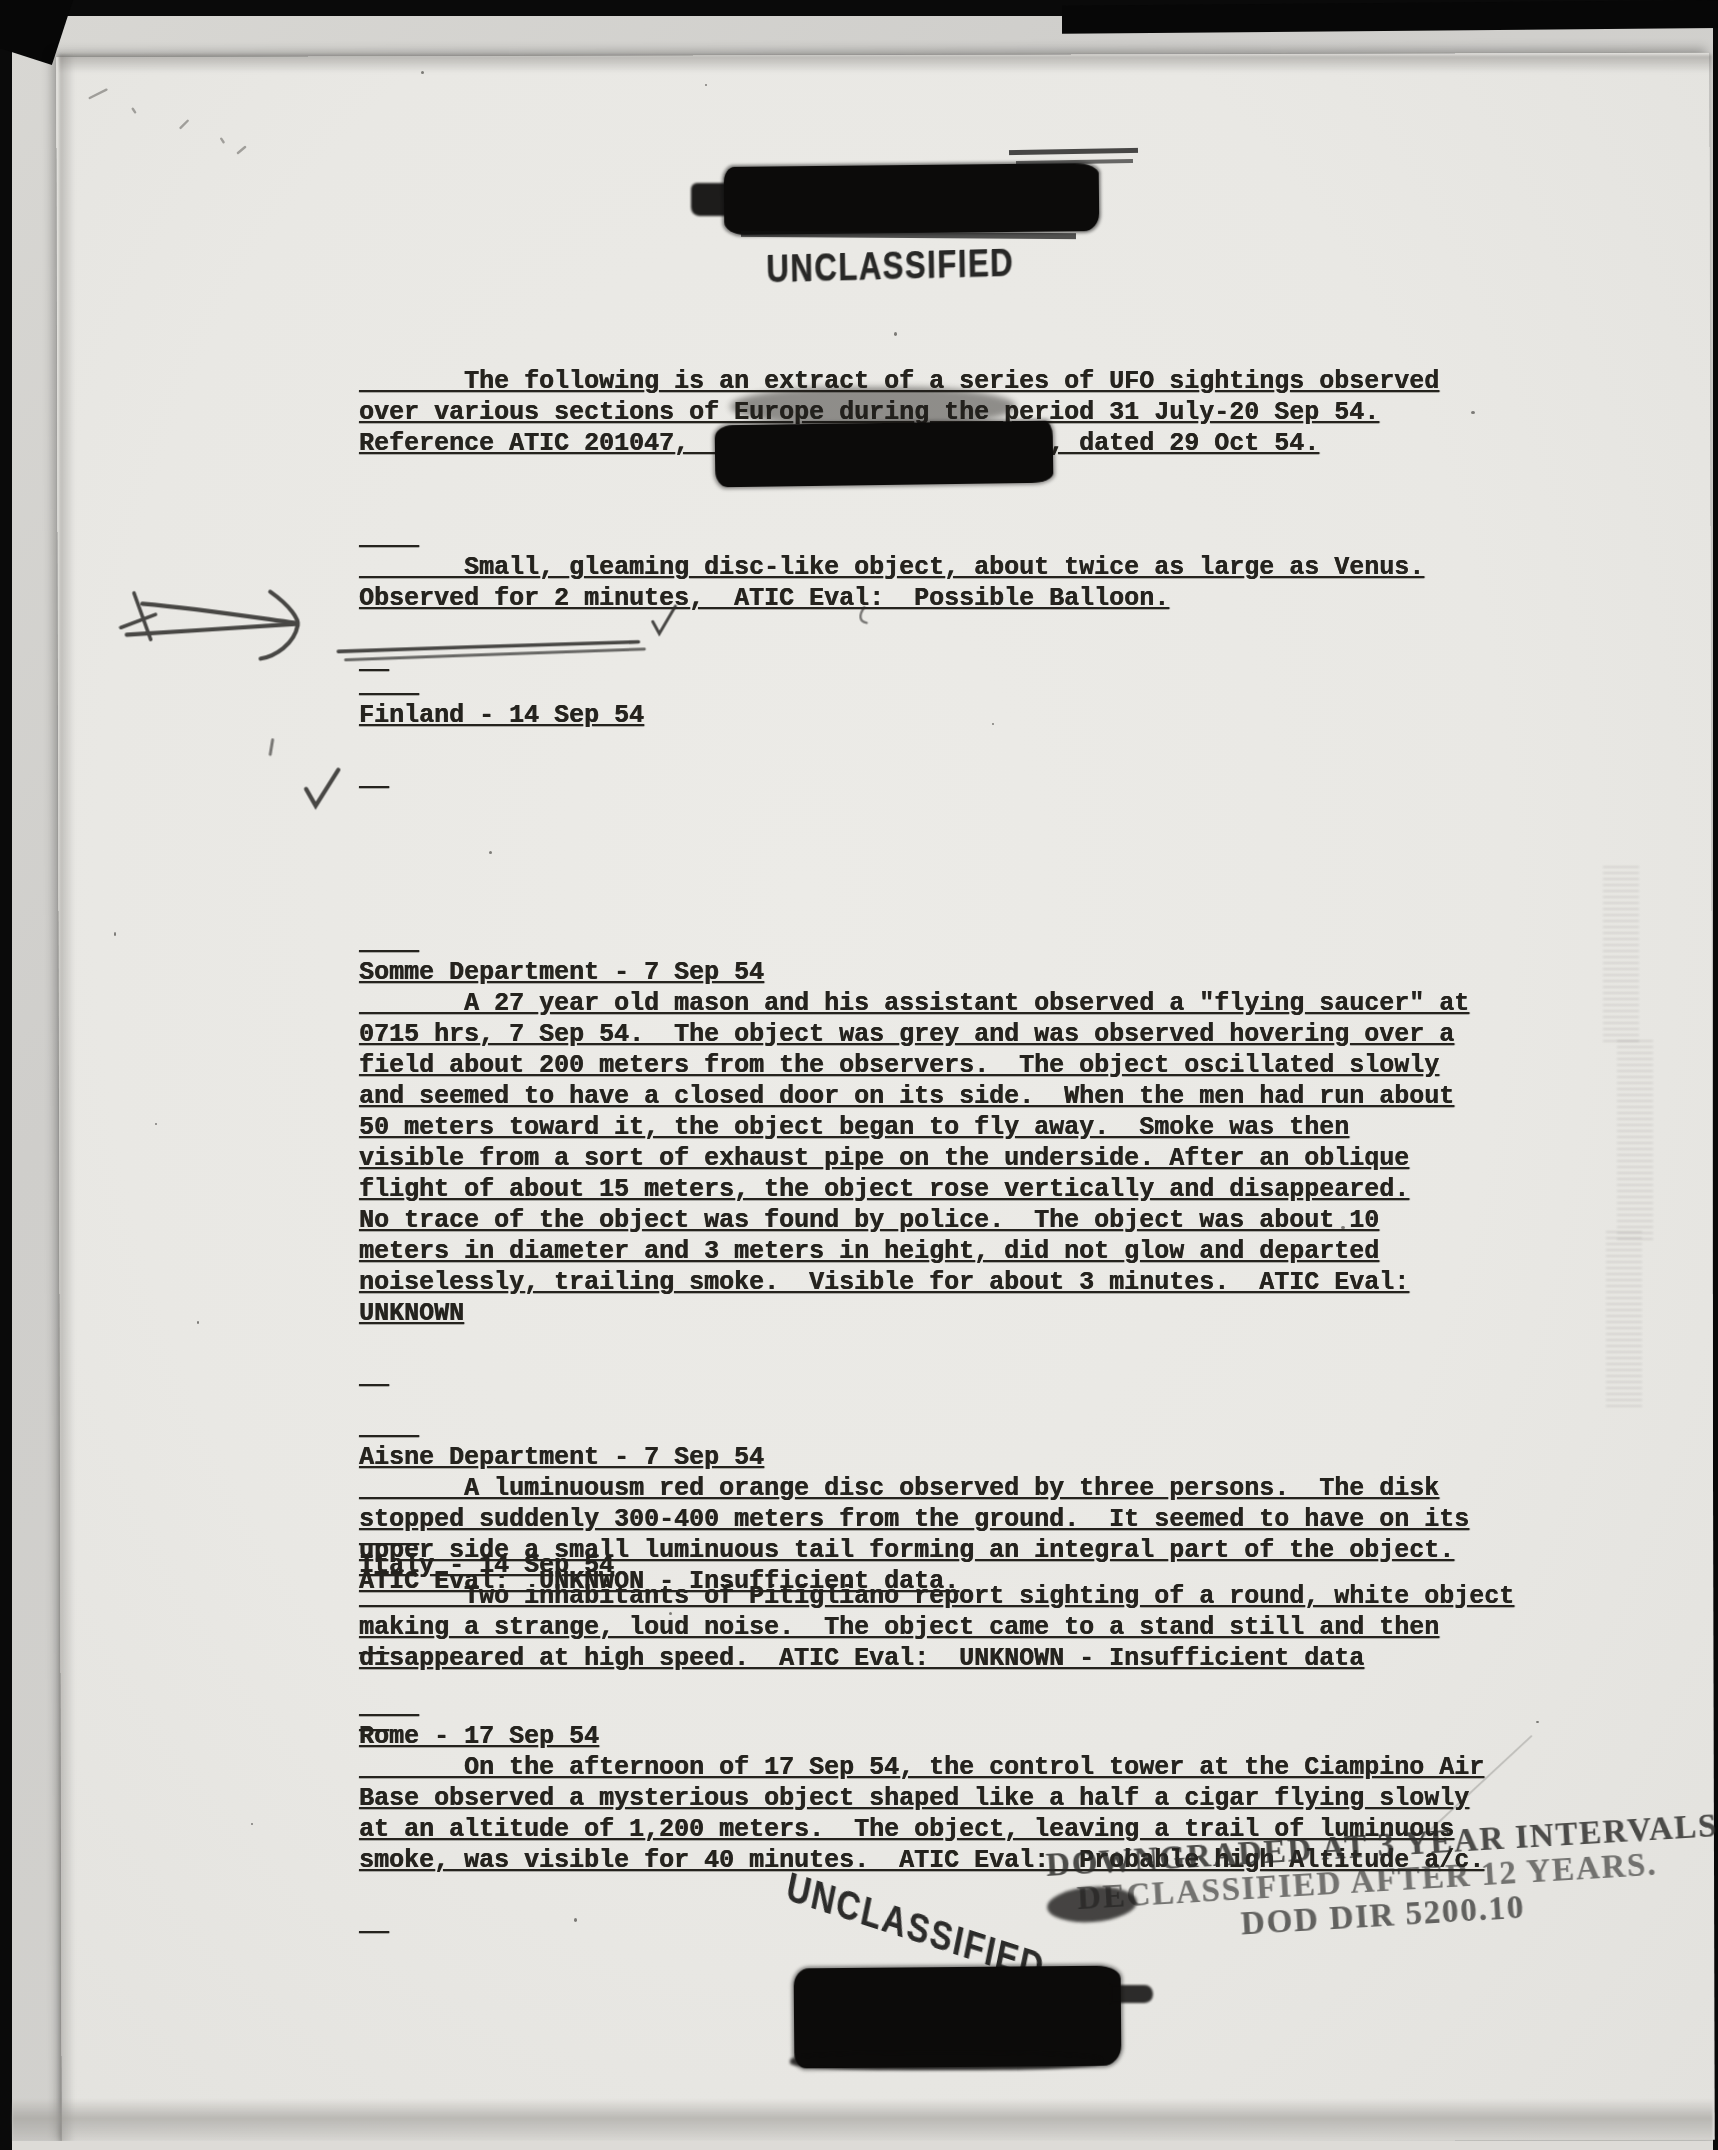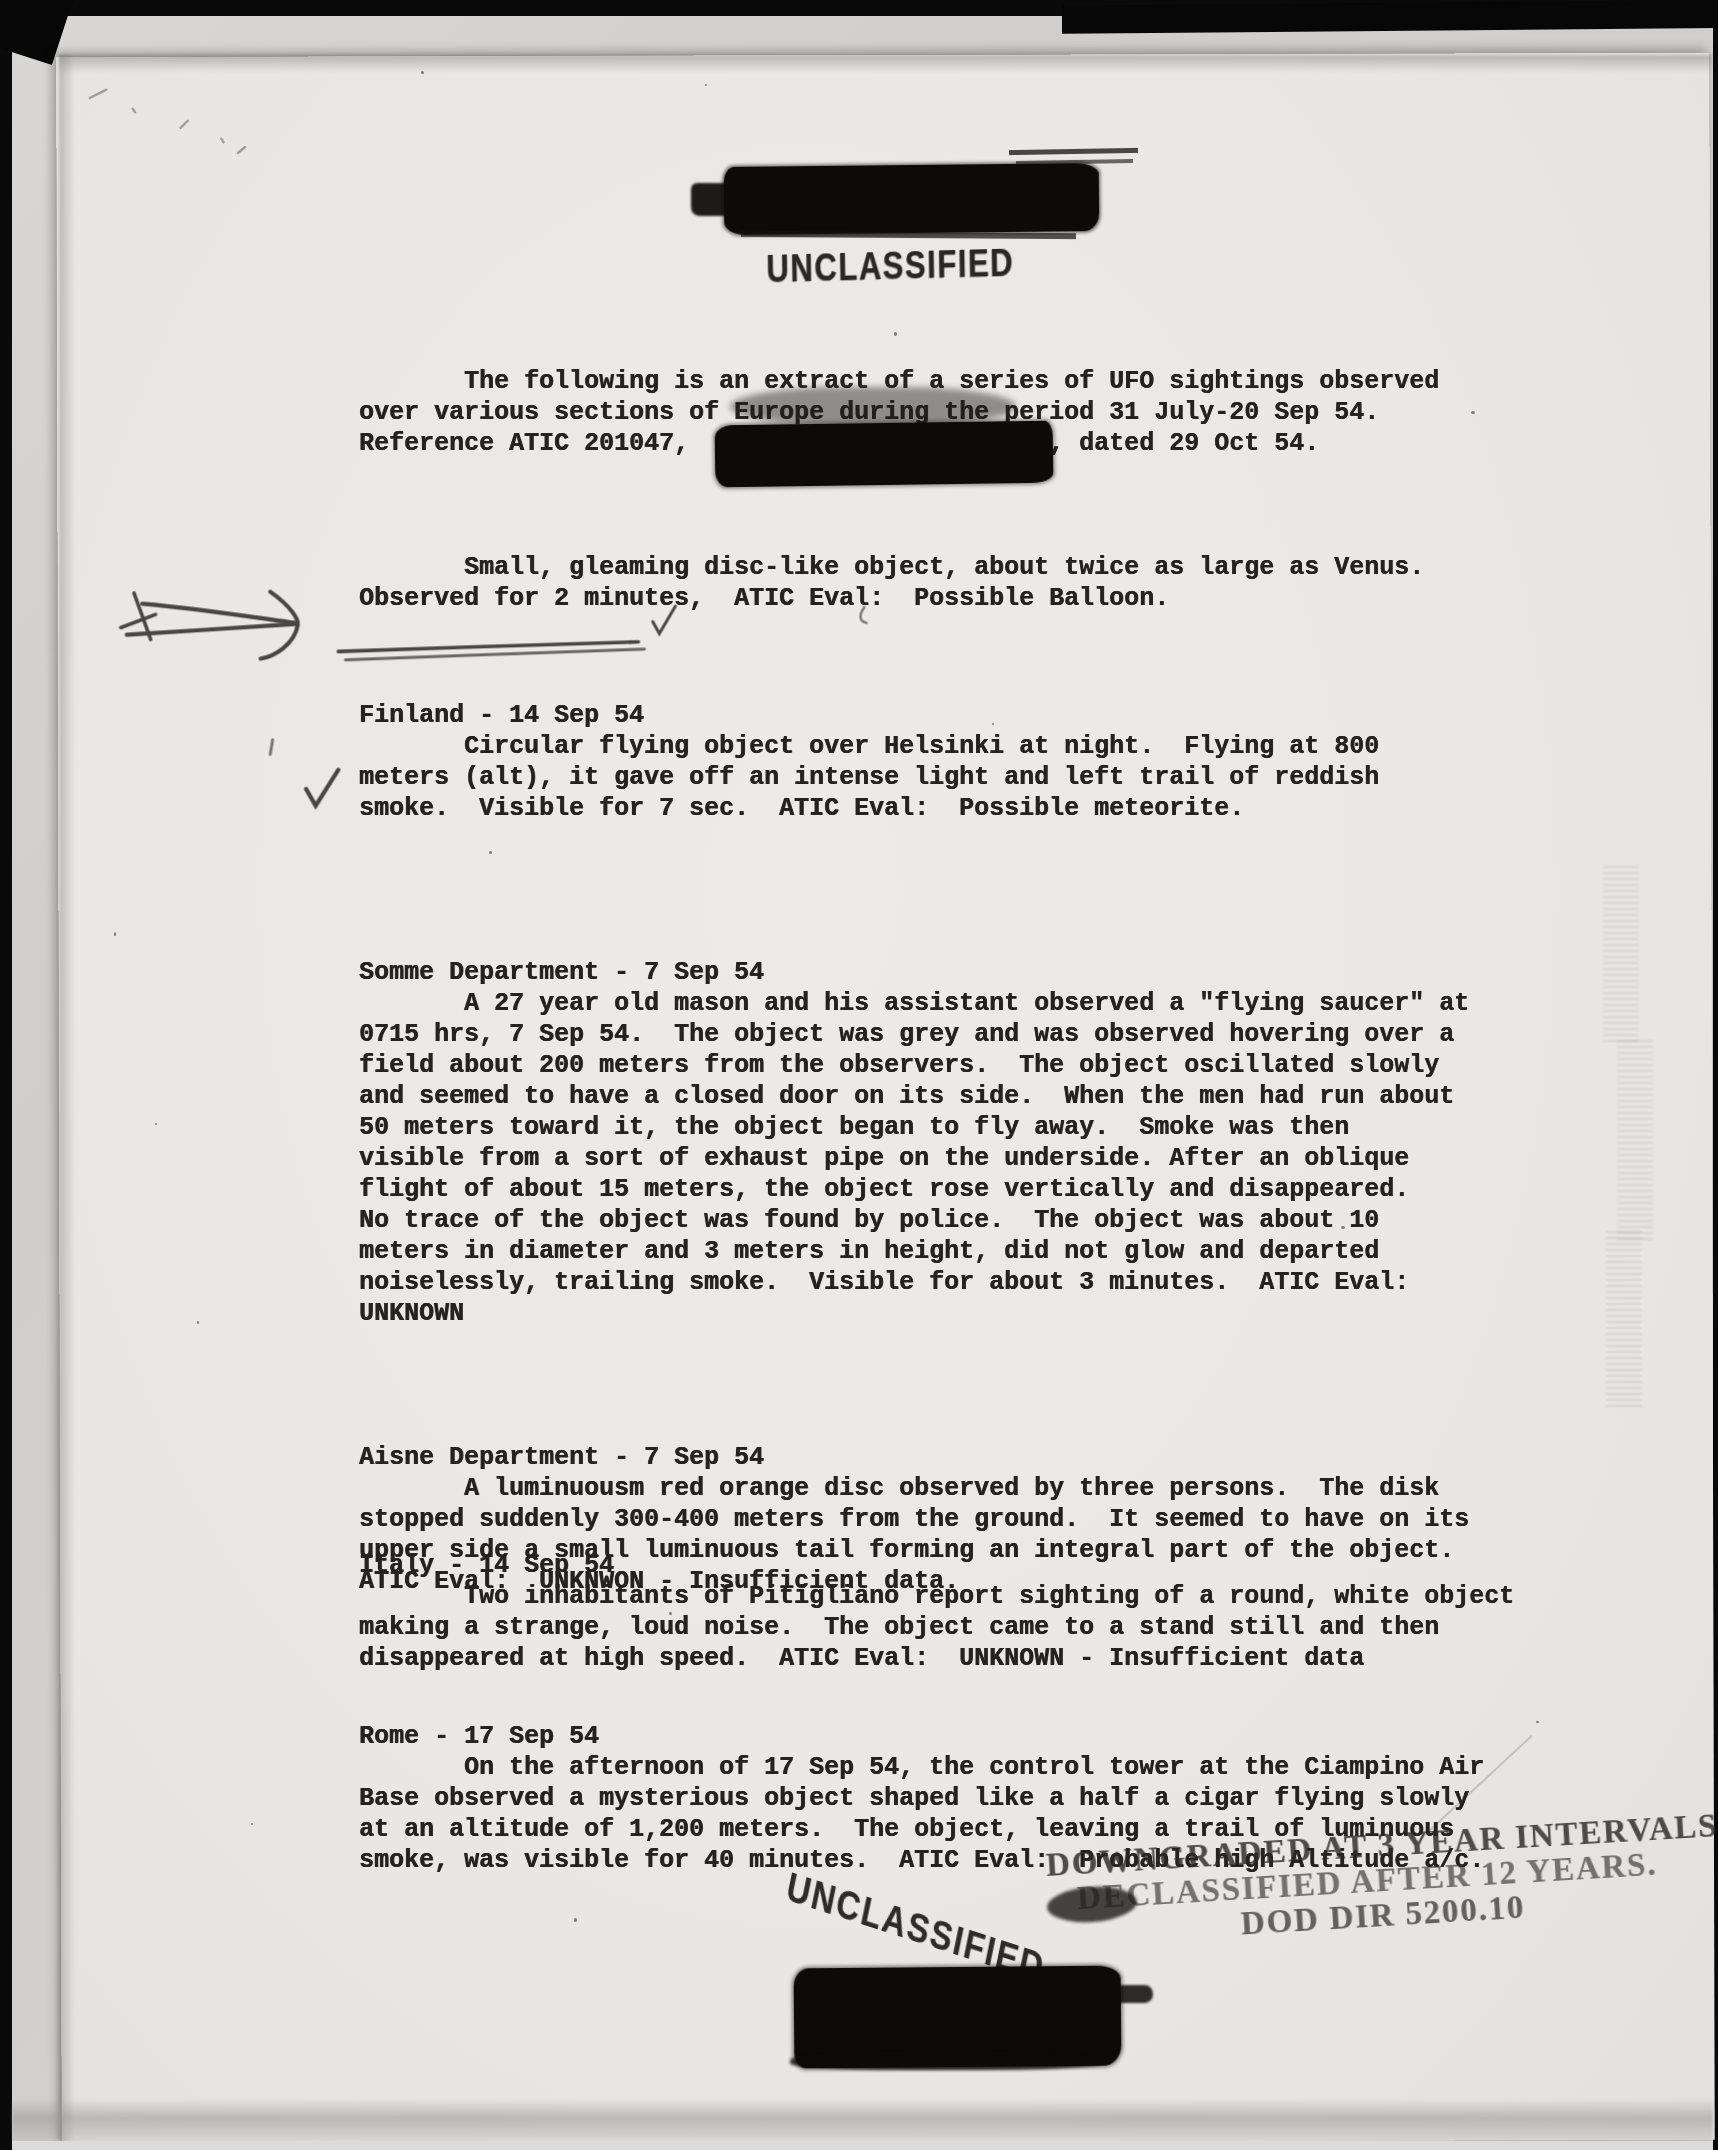--- a/index.html
+++ b/index.html
@@ -23,21 +23,21 @@
         background:linear-gradient(90deg,rgba(105,103,99,.35),rgba(105,103,99,0));filter:blur(1.8px);}
   .bottom-band{position:absolute;left:12px;top:2099px;width:1701px;height:43px;
         background:linear-gradient(rgba(150,148,144,0),rgba(150,148,144,.55) 45%,rgba(150,148,144,.15));
         filter:blur(1.2px);}
   .bottom-strip{position:absolute;left:12px;top:2141px;right:6px;bottom:0;background:#dddbd7;}
 
   
   .tw{position:absolute;left:359px;white-space:pre;
       font-family:"Liberation Mono",monospace;font-weight:700;font-size:25px;line-height:31px;
       color:#25231e;
-      text-shadow:0.4px 0.2px 0.5px rgba(32,30,26,.85), -0.2px 0.4px 0.4px rgba(32,30,26,.45);}
+      text-shadow:0.4px 0.2px 0.5px rgba(32,30,26,.85), -0.2px 0.4px 0.4px rgba(32,30,26,.45);text-decoration:underline;}
   .tw .heading{display:block;}
   .tw .body{display:block;}
 
   
   .stamp{position:absolute;font-weight:700;color:#181817;white-space:nowrap;
          filter:blur(0.3px);opacity:.92;}
   .stamp-unclass-top{left:766px;top:247px;font-family:"Liberation Sans",sans-serif;
          font-size:37px;letter-spacing:1.8px;transform:scaleX(.84) scaleY(1.06) rotate(-1.2deg);
          transform-origin:left top;
          text-shadow:0.6px 0 0.6px rgba(20,20,20,.5),-0.6px 0.6px 0.6px rgba(20,20,20,.35);}
@@ -108,23 +108,21 @@
 Reference ATIC 201047,                        , dated 29 Oct 54.</div>
   <div class="blob-ref-smear blob"></div>
   <div class="blob blob-ref"></div>
 
   <div class="tw" style="top:490px">
     <span class="body">       Small, gleaming disc-like object, about twice as large as Venus.
 Observed for 2 minutes,  ATIC Eval:  Possible Balloon.</span>
   </div>
 
   <div class="tw" style="top:638px">
-    <span class="heading">Finland - 14 Sep 54</span><span class="body">       Circular flying object over Helsinki at night.  Flying at 800
-meters (alt), it gave off an intense light and left trail of reddish
-smoke.  Visible for 7 sec.  ATIC Eval:  Possible meteorite.</span>
+    <span class="heading">Finland - 14 Sep 54</span>
   </div>
 
 
   <div class="tw" style="top:895px">
     <span class="heading">Somme Department - 7 Sep 54</span><span class="body">       A 27 year old mason and his assistant observed a "flying saucer" at
 0715 hrs, 7 Sep 54.  The object was grey and was observed hovering over a
 field about 200 meters from the observers.  The object oscillated slowly
 and seemed to have a closed door on its side.  When the men had run about
 50 meters toward it, the object began to fly away.  Smoke was then
 visible from a sort of exhaust pipe on the underside. After an oblique

